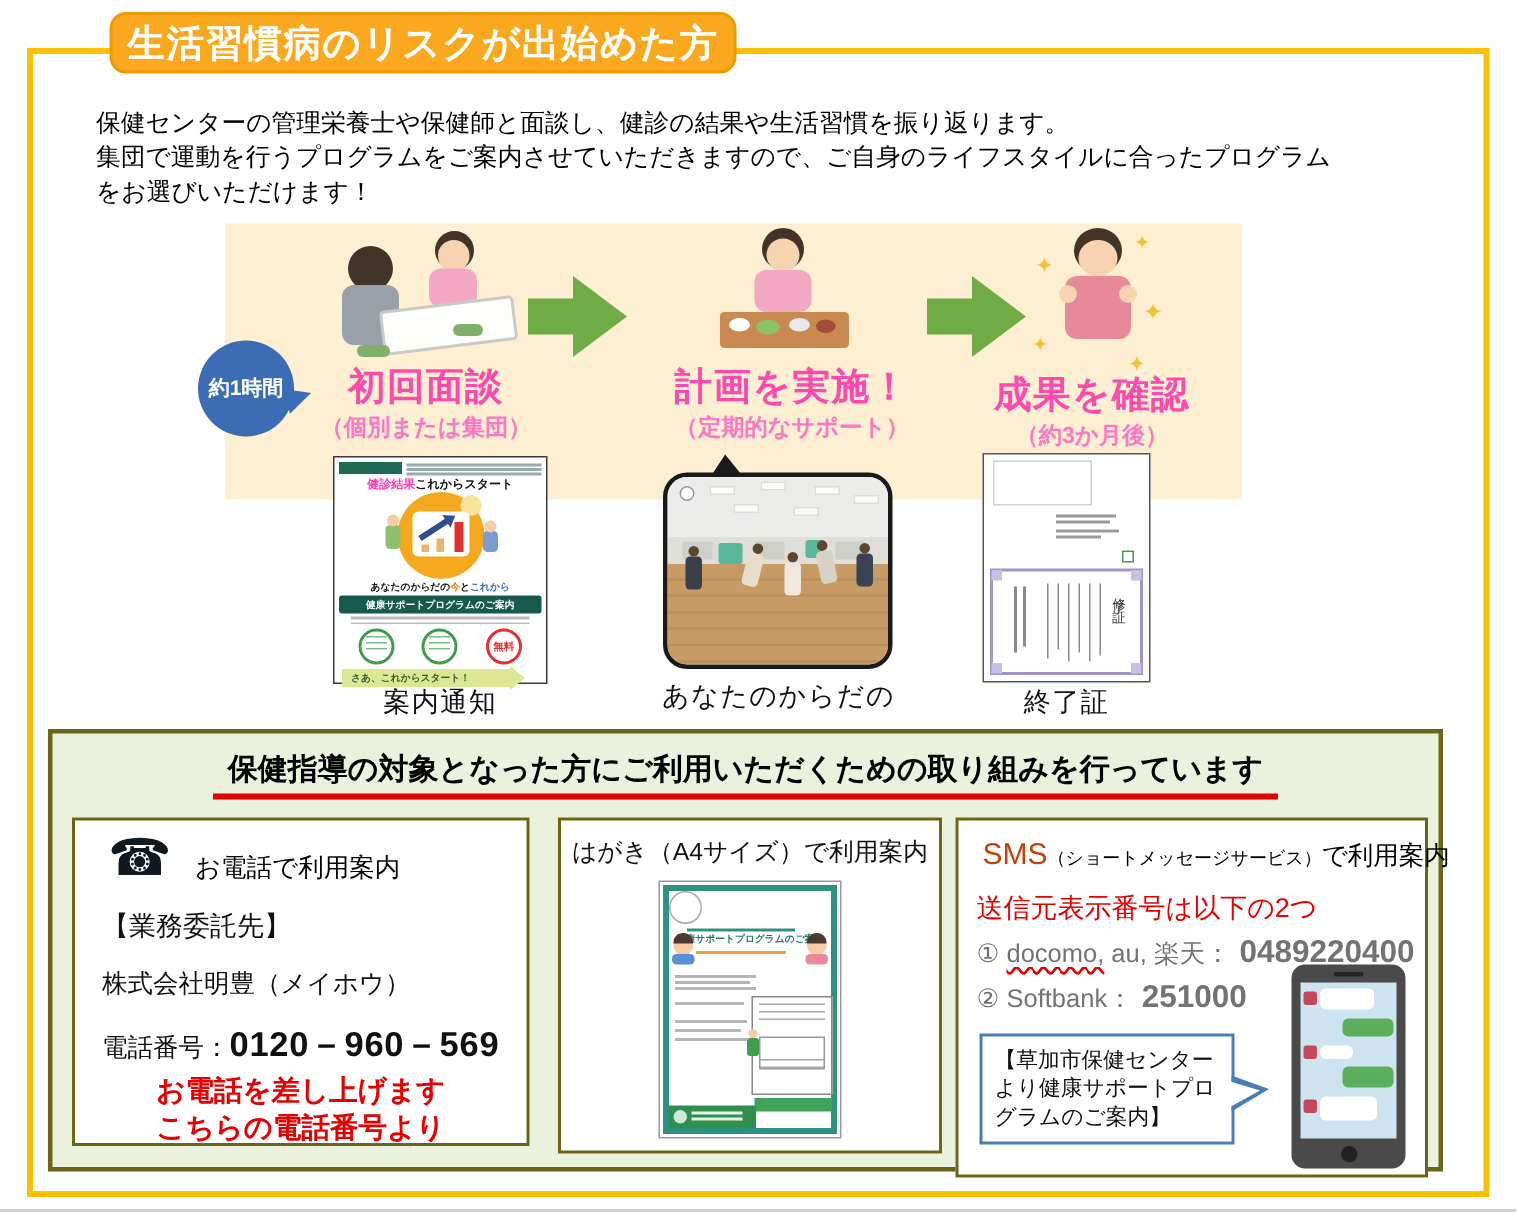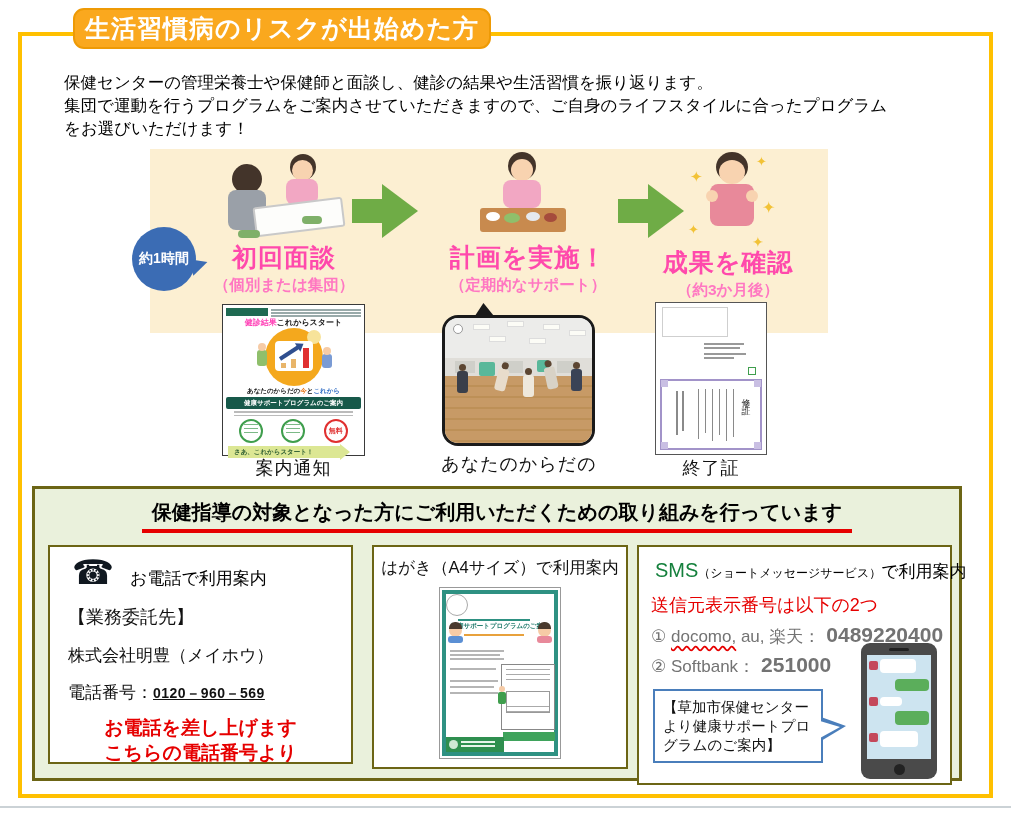--- a/index.html
+++ b/index.html
@@ -132,21 +132,21 @@
   .sbox{position:absolute;background:#fff;border:2px solid #6C6515;box-sizing:border-box;z-index:2;}
   .sbox1{left:48px;top:545px;width:305px;height:219px;}
   .sbox2{left:372px;top:545px;width:256px;height:224px;}
   .sbox3{left:637px;top:545px;width:315px;height:240px;}
 
   .phone-glyph{position:absolute;left:22px;top:8px;font-size:34px;color:#101820;line-height:1;}
   .pbox-title{position:absolute;left:80px;top:20px;font-size:17px;color:#000;}
   .pbox-contractor{position:absolute;left:18px;top:58px;font-size:18px;font-weight:normal;}
   .pbox-company{position:absolute;left:18px;top:97px;font-size:17px;}
   .pbox-phoneline{position:absolute;left:18px;top:134px;font-size:17px;}
-  .pbox-phoneline b{font-size:14px;letter-spacing:0.5px;text-decoration:underline;}
+  .pbox-phoneline b{font-size:23px;letter-spacing:0.5px;}
   .pbox-note{position:absolute;left:0;top:168px;width:100%;text-align:center;color:#E60000;
     font-size:19px;font-weight:bold;line-height:25px;}
 
   .hbox-title{position:absolute;left:0;top:10px;width:100%;text-align:center;font-size:16.5px;}
   .flyer{position:absolute;left:50%;top:40px;transform:translateX(-50%);width:122px;height:172px;
     background:#fff;border:1px solid #999;box-sizing:border-box;}
   .flyer-frame{position:absolute;left:2px;top:2px;right:2px;bottom:2px;border:4px solid #2E9182;}
   .flyer-circle{position:absolute;left:6px;top:6px;width:20px;height:20px;border-radius:50%;border:1px solid #AAA;}
   .flyer-title{position:absolute;left:0;top:34px;width:100%;text-align:center;font-size:6.5px;
     font-weight:bold;color:#1F7A6B;white-space:nowrap;}
@@ -160,21 +160,21 @@
   .flyer-form i{display:block;height:1px;background:#AAA;margin:4px 4px 0;}
   .flyer-form .fbox{position:absolute;left:4px;top:26px;right:4px;height:20px;border:1px solid #999;}
   .flyer-formbar{position:absolute;right:5px;top:144px;width:52px;height:9px;background:#3FA35C;}
   .flyer-gfig{position:absolute;left:58px;top:104px;width:8px;height:12px;background:#3F9E4D;border-radius:2px;}
   .flyer-gfig::before{content:"";position:absolute;left:1px;top:-6px;width:6px;height:6px;border-radius:50%;background:#F6CBA6;}
   .flyer-botbar{position:absolute;left:6px;bottom:6px;width:58px;height:15px;background:#2F8F4F;}
   .flyer-botbar::before{content:"";position:absolute;left:3px;top:3px;width:9px;height:9px;border-radius:50%;background:#CFE8D4;}
   .flyer-botbar i{display:block;position:absolute;left:15px;height:1.5px;background:#E8F5EA;width:34px;}
 
   .sms-title{position:absolute;left:16px;top:12px;white-space:nowrap;}
-  .sms-title .t1{font-size:20px;color:#15803d;text-align:right;}
+  .sms-title .t1{font-size:20px;color:#c2410c;text-align:right;}
   .sms-title .t2{font-size:12px;color:#000;}
   .sms-title .t3{font-size:17px;color:#000;}
   .sms-red1{position:absolute;left:12px;top:46px;font-size:18px;font-weight:normal;color:#E60000;}
   .sms-carrier{position:absolute;left:12px;font-size:17px;color:#737373;white-space:nowrap;}
   .sms-carrier .num{font-size:17px;}
   .sms-carrier .wavy{text-decoration:underline wavy #E60000;text-underline-offset:3px;}
   .sms-carrier b{font-size:21px;margin-left:6px;}
   .sms-bubble{position:absolute;left:14px;top:142px;width:170px;height:74px;background:#fff;
     border:2px solid #4A7EBB;box-sizing:border-box;padding:7px 8px;font-size:14.5px;line-height:19px;z-index:2;}
   .sms-bubble::after{content:"";position:absolute;right:-25px;top:26px;width:0;height:0;

